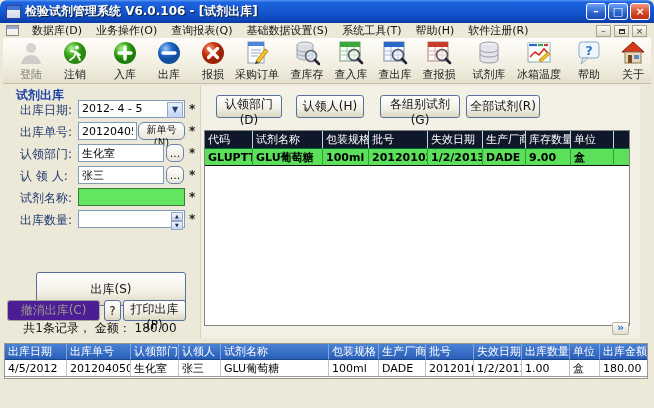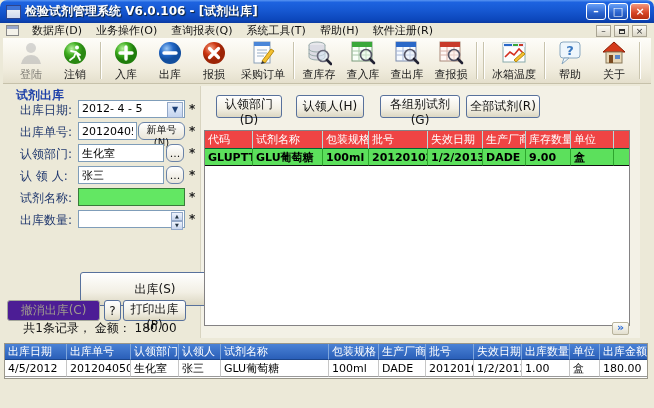--- a/index.html
+++ b/index.html
@@ -51,21 +51,21 @@
   .spin { position:absolute; right:1px; top:1px; width:12px; height:16px; display:flex; flex-direction:column; }
   .spin span { flex:1; border:1px solid #93a8c8; background:linear-gradient(#eef3fc,#c8d6ee); font-size:5px; line-height:7px; text-align:center; color:#234; }
   .summary { position:absolute; left:0px; top:320px; width:200px; text-align:center; font-size:12px; color:#111; }
 
   
   .right-bg { position:absolute; left:200px; top:86px; width:440px; height:252px; background:#f3f1e6; border-left:1px solid #d8d4c0; }
   .filter-btn { position:absolute; top:95px; height:23px; }
   .grid { position:absolute; background:#fff; border:1px solid #848284; overflow:hidden; }
   .grid-row { display:flex; }
   .cell { font-size:11px; padding:1px 3px; overflow:hidden; white-space:nowrap; flex:0 0 auto; }
-  .stock-head .cell { background:#ef4444; color:#fff; border-right:1px solid #b8dada; border-bottom:1px solid #063; height:18px; line-height:16px; }
+  .stock-head .cell { background:#0f172a; color:#fff; border-right:1px solid #b8dada; border-bottom:1px solid #063; height:18px; line-height:16px; }
   .stock-data .cell { background:#5ce05c; color:#000; font-weight:bold; border-right:1px solid #2da52d; border-bottom:1px solid #111; height:17px; line-height:15px; }
   .out-head .cell { background:linear-gradient(#4a82d6,#2a5fb8); color:#fff; border-right:1px solid #7fa6dc; border-bottom:1px solid #1c468c; height:16px; line-height:14px; }
   .out-data .cell { background:#fff; color:#000; border-right:1px solid #c6c6c6; border-bottom:1px solid #999; height:17px; line-height:15px; }
   .nav-arrow { position:absolute; left:612px; top:322px; width:17px; height:13px; background:linear-gradient(#fdfdf8,#e3dfcf); border:1px solid #b8b39c; color:#2a6bd8; font-size:11px; line-height:10px; text-align:center; font-weight:bold; border-radius:2px; }
 </style>
 </head>
 <body>
 
 <div class="window">
 
@@ -78,20 +78,21 @@
       <span class="win-btn close">×</span>
     </span>
   </div>
 
   <div class="menubar">
     <span class="mdi-icon"></span>
     <span id="menu-items" style="display:flex;">
         <span class="menu-item">数据库(D)</span>
         <span class="menu-item">业务操作(O)</span>
         <span class="menu-item">查询报表(Q)</span>
+        <span class="menu-item">基础数据设置(S)</span>
         <span class="menu-item">系统工具(T)</span>
         <span class="menu-item">帮助(H)</span>
         <span class="menu-item">软件注册(R)</span>
       </span>
     <span class="mdi-ctrls">
       <span class="mdi-btn">–</span>
       <span class="mdi-btn"><span class="mdi-restore-glyph"></span></span>
       <span class="mdi-btn">×</span>
     </span>
   </div>
@@ -227,20 +228,30 @@
             <rect x="2" y="2" width="20" height="19" fill="#fff8f6" stroke="#aa8a7a"></rect>
             <rect x="2" y="2" width="20" height="5" fill="#c83a2a"></rect>
             <path d="M2 11 h20 M2 15 h20 M9 7 v14 M16 7 v14" stroke="#d8b0a8"></path>
             <circle cx="16" cy="15" r="5.5" fill="rgba(250,235,230,.5)" stroke="#556" stroke-width="1.6"></circle>
             <path d="M20 19 l4 4" stroke="#223" stroke-width="2.6" stroke-linecap="round"></path>
           </svg>
         </span>
         <span class="tb-label">查报损</span>
       </div>
       <div class="tb-sep"></div>
+      <div class="tb-item">
+        <span class="tb-icon">
+          <svg width="26" height="26">
+            <ellipse cx="13" cy="5" rx="9" ry="3" fill="#f0f0f4" stroke="#99a"></ellipse>
+            <path d="M4 5 v15 a9 3 0 0 0 18 0 V5" fill="#e4e4ea" stroke="#99a"></path>
+            <path d="M4 9.5 a9 3 0 0 0 18 0 M4 14 a9 3 0 0 0 18 0" stroke="#99a" fill="none"></path>
+          </svg>
+        </span>
+        <span class="tb-label">试剂库</span>
+      </div>
       <div class="tb-sep"></div>
       <div class="tb-item">
         <span class="tb-icon">
           <svg width="26" height="26">
             <rect x="2" y="3" width="22" height="19" fill="#fdfdfd" stroke="#8aa"></rect>
             <rect x="2" y="3" width="22" height="4" fill="#e8eef8"></rect>
             <rect x="3" y="4" width="8" height="2" fill="#2a68c8"></rect>
             <rect x="12" y="4" width="5" height="2" fill="#3aa83a"></rect>
             <rect x="18" y="4" width="4" height="2" fill="#c83a2a"></rect>
             <path d="M4 17 l5-5 l4 3 l5-6 l4 4" stroke="#d43020" stroke-width="1.6" fill="none"></path>
@@ -308,21 +319,21 @@
   <span class="f-label" style="left:20px;top:212px;">出库数量:</span>
   <span class="f-input" style="left:78px;top:210px;width:107px;">
     <span></span>
     <span class="spin">
       <span>▲</span>
       <span>▼</span>
     </span>
   </span>
   <span class="f-star" style="left:189px;top:212px;">*</span>
 
-  <button class="xp-btn" style="position:absolute;left:36px;top:272px;width:150px;height:34px;margin-left:44px;">出库(S)</button>
+  <button class="xp-btn" style="position:absolute;left:36px;top:272px;width:150px;height:34px;">出库(S)</button>
   <button class="xp-btn disabled" style="position:absolute;left:7px;top:300px;width:93px;height:21px;">撤消出库(C)</button>
   <button class="xp-btn" style="position:absolute;left:104px;top:300px;width:17px;height:21px;">?</button>
   <button class="xp-btn" style="position:absolute;left:123px;top:300px;width:63px;height:21px;">打印出库(P)</button>
   <div class="summary">共1条记录， 金额： 180.00</div>
 
   <div id="filter-row">
       <button class="xp-btn filter-btn" style="left:216px;width:66px;">认领部门(D)</button>
       <button class="xp-btn filter-btn" style="left:296px;width:68px;">认领人(H)</button>
       <button class="xp-btn filter-btn" style="left:380px;width:80px;">各组别试剂(G)</button>
       <button class="xp-btn filter-btn" style="left:466px;width:74px;">全部试剂(R)</button>

